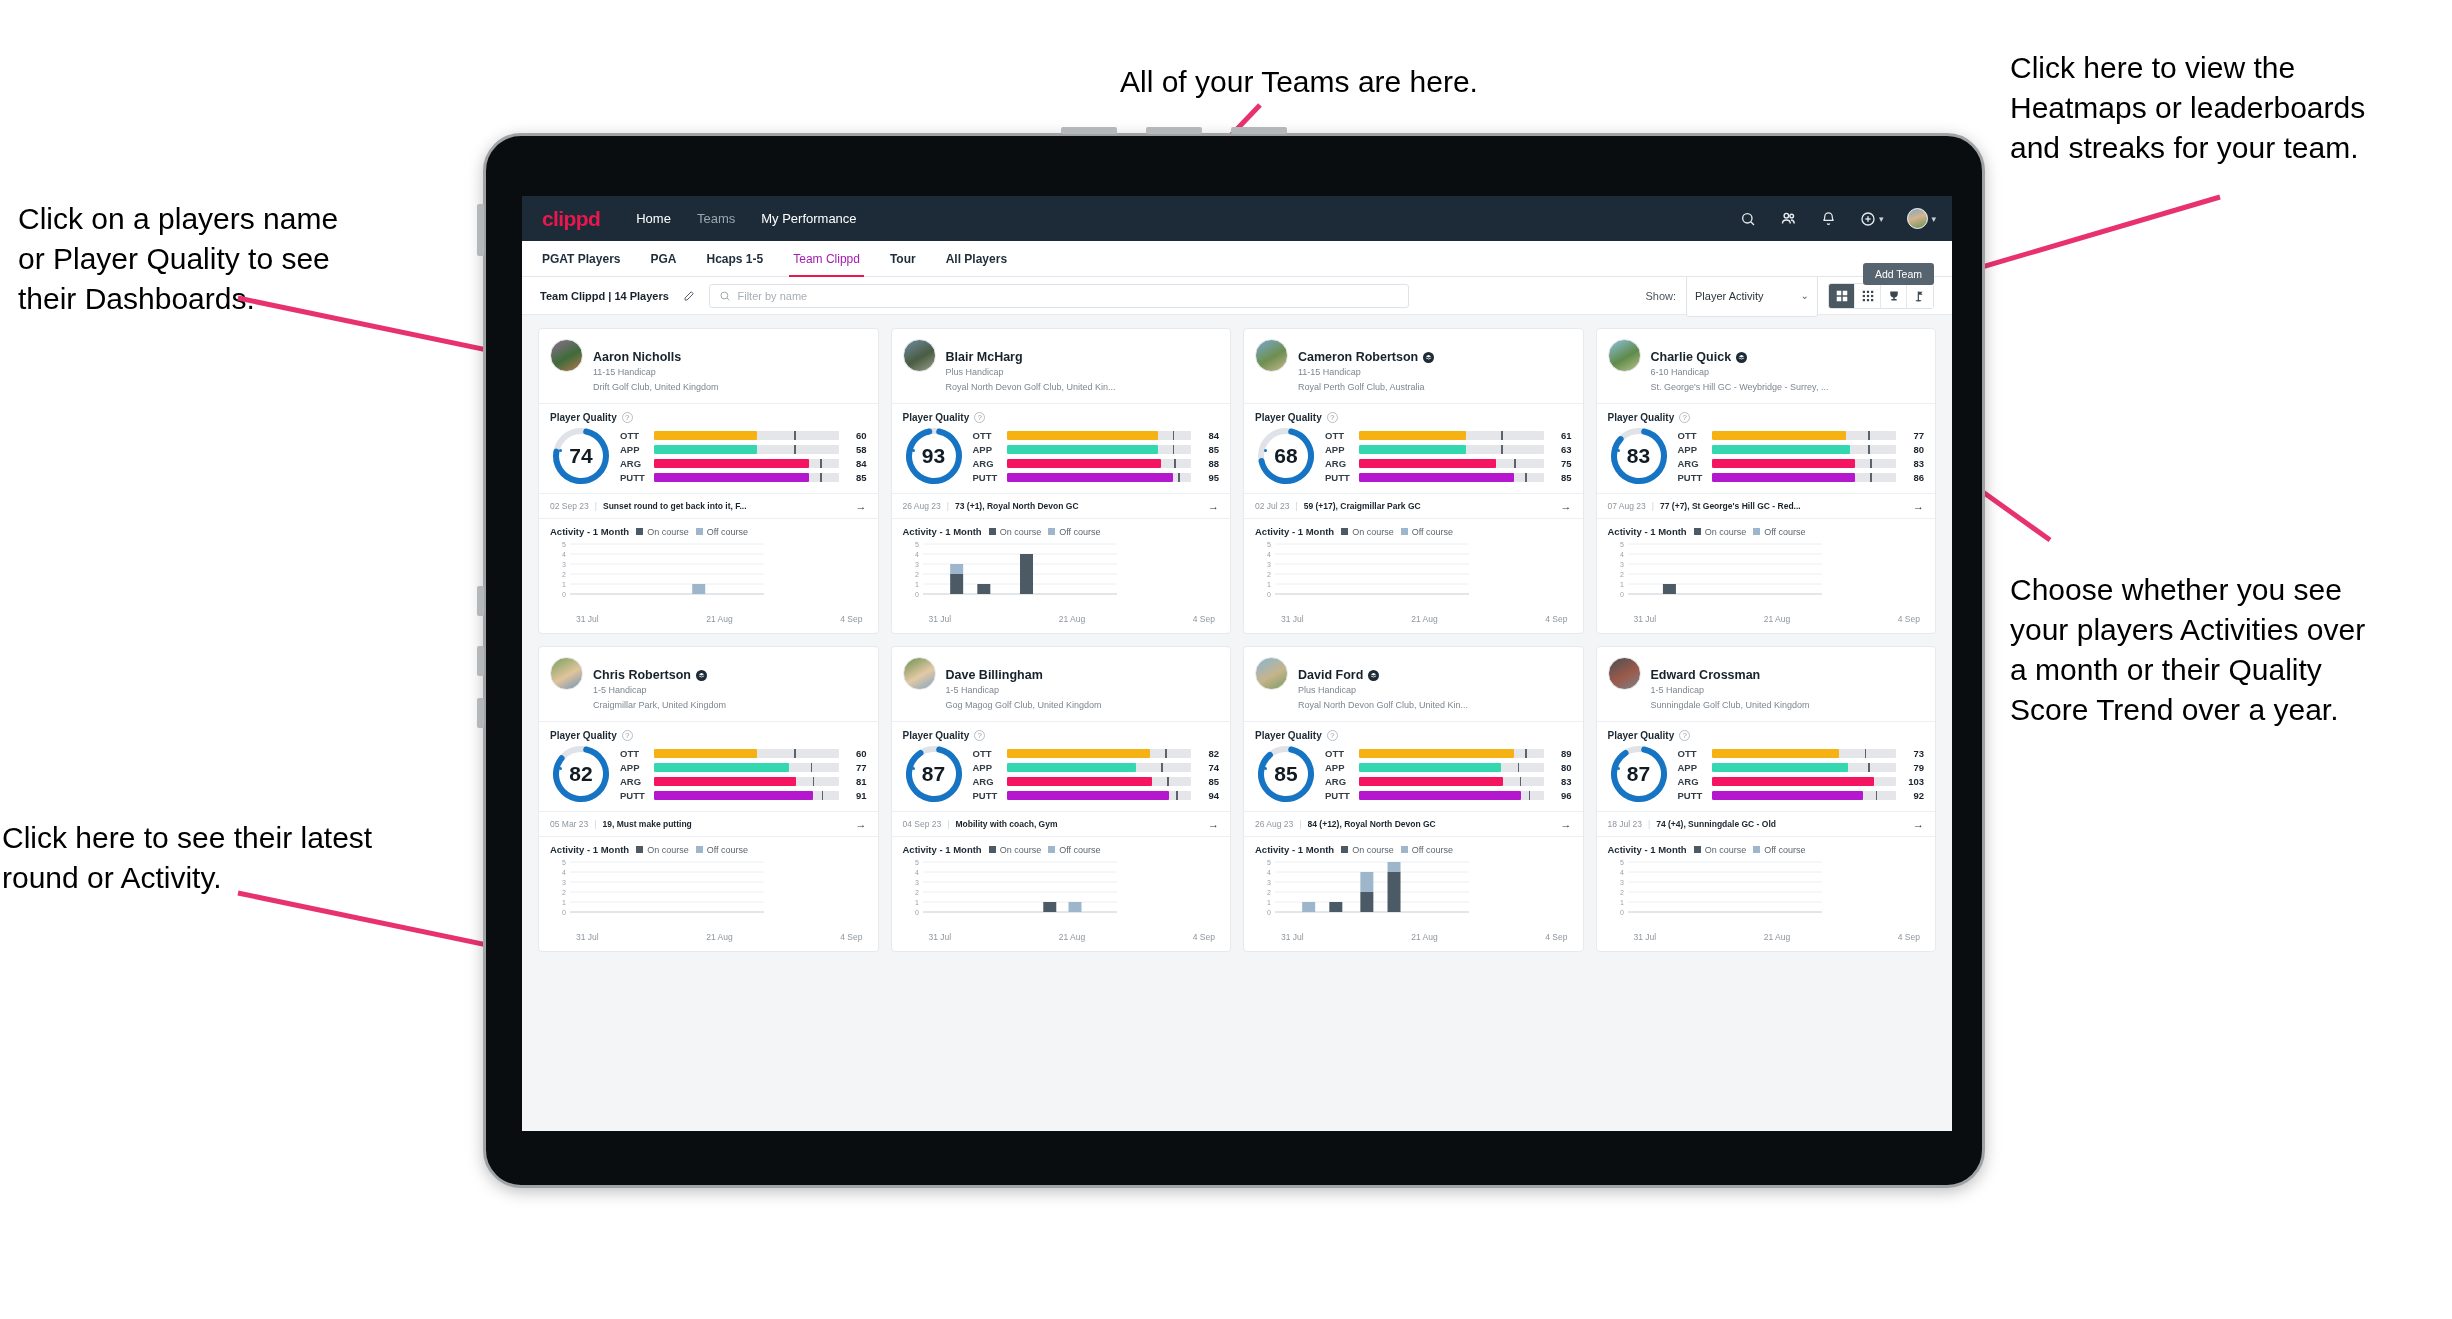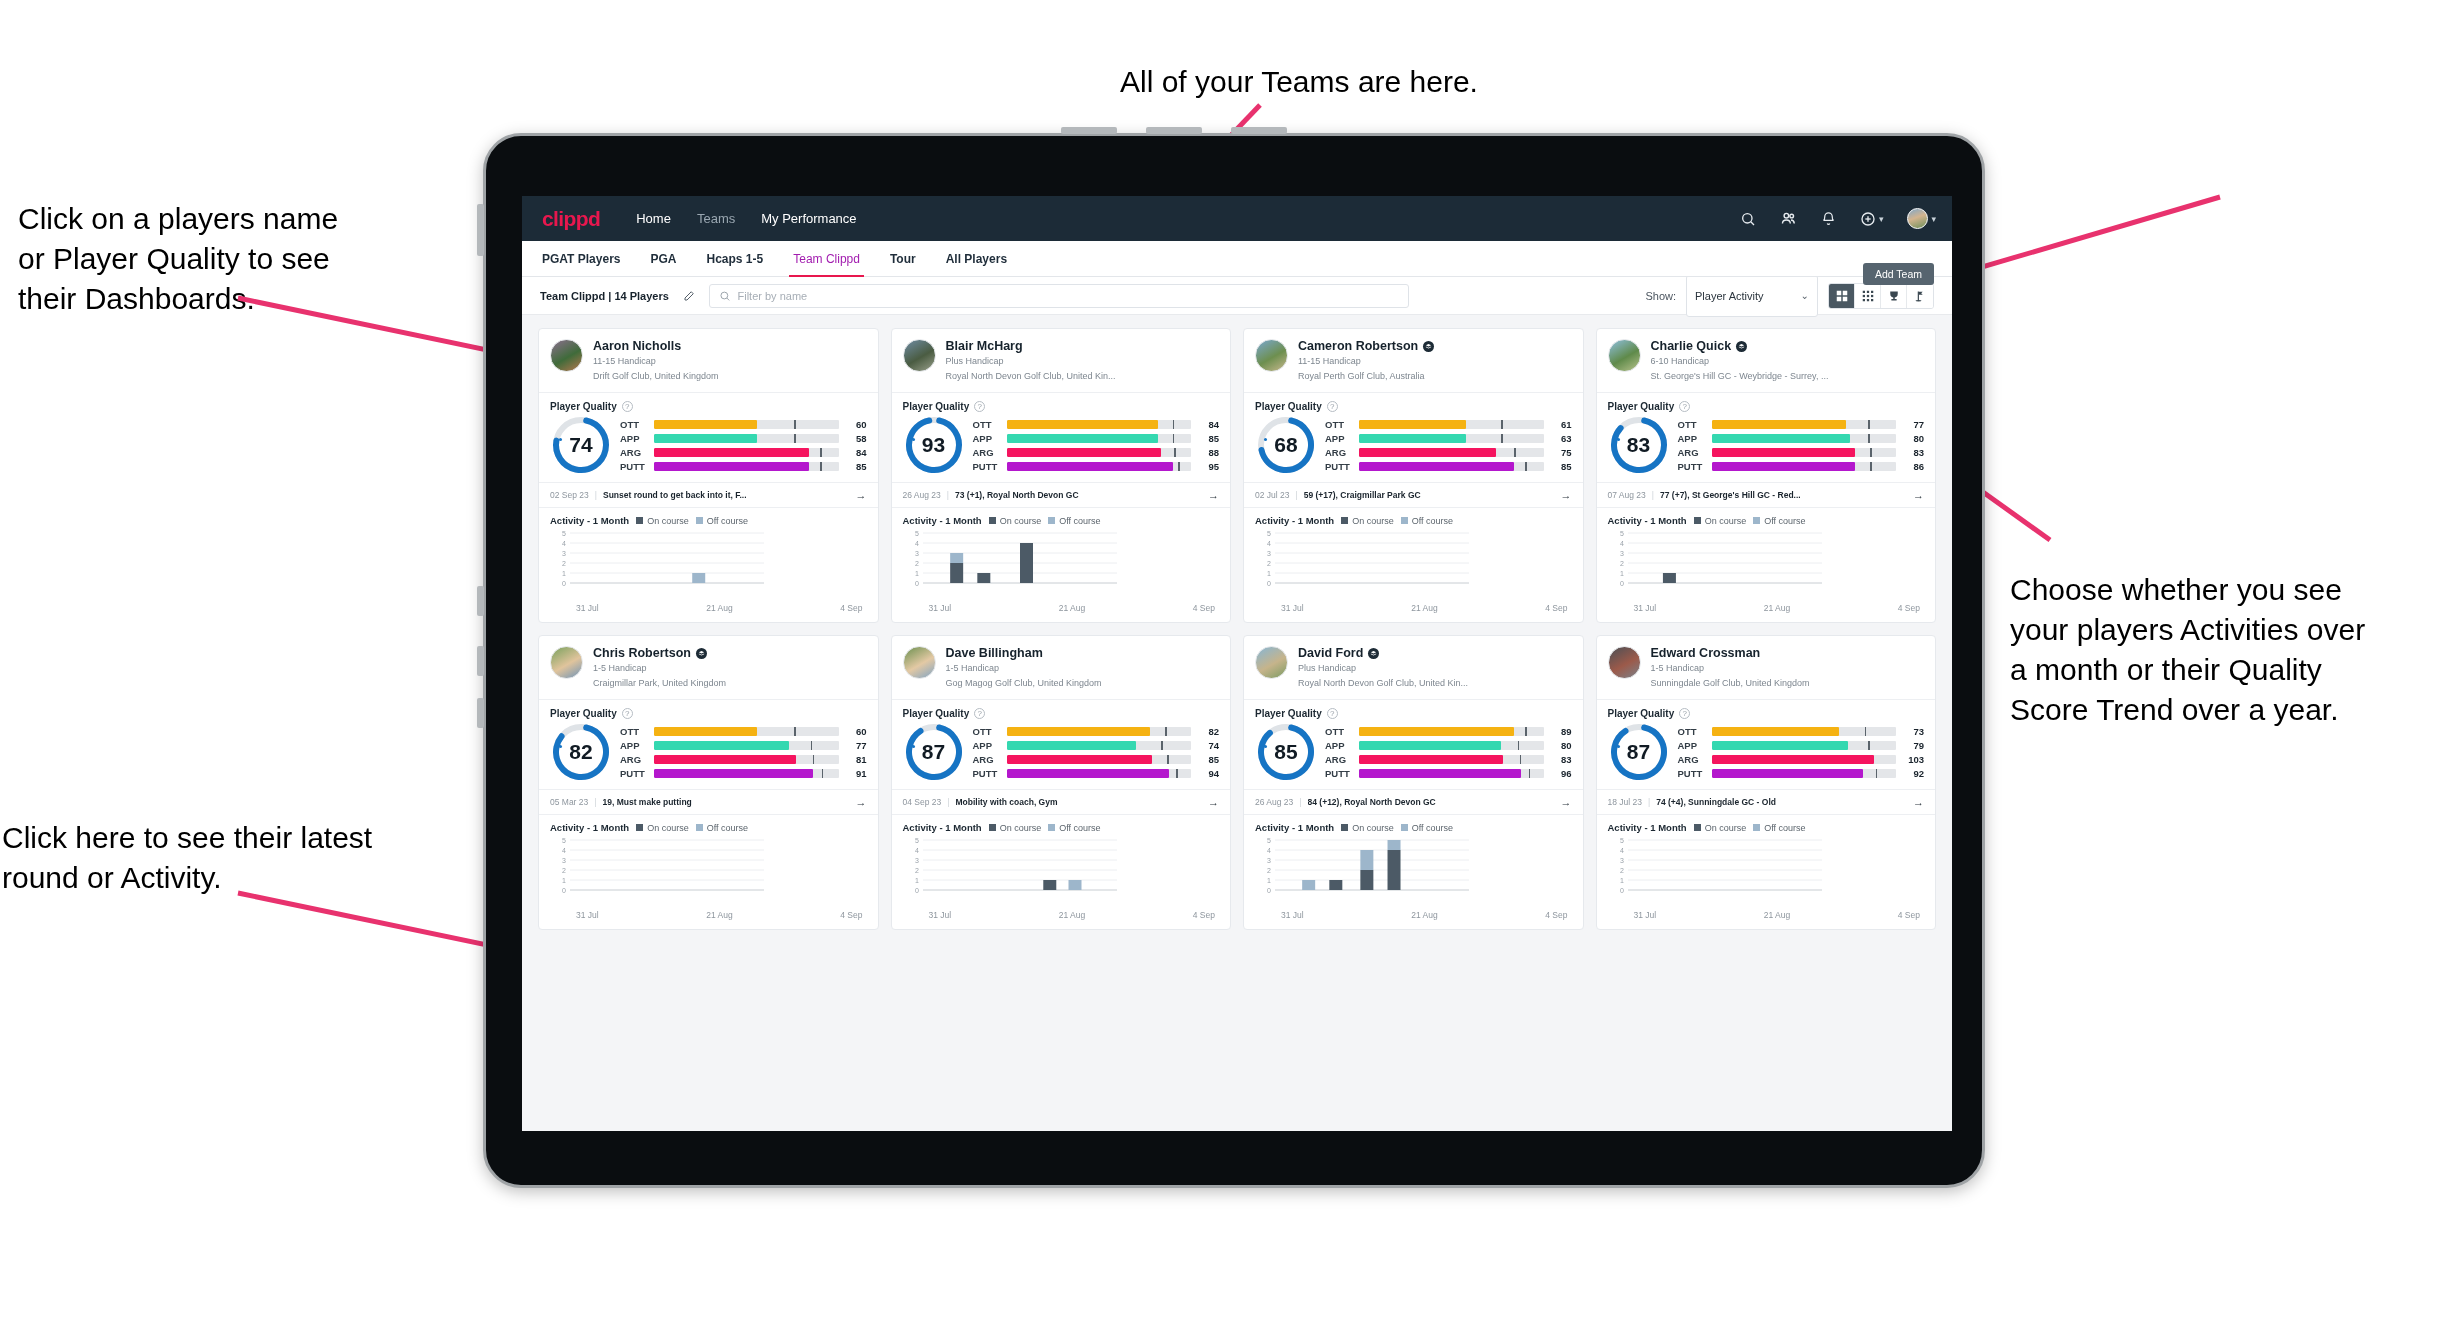--- a/index.html
+++ b/index.html
@@ -140,21 +140,21 @@
   }
   .card {
     background: #ffffff; border: 1px solid #e6e9ed; border-radius: 4px;
     overflow: hidden;
   }
   .card-head { display: flex; gap: 10px; padding: 10px 11px 9px; border-bottom: 1px solid #edeff2; }
   .p-avatar {
     width: 33px; height: 33px; border-radius: 50%; flex: 0 0 33px;
     border: 1.5px solid #e3e6e9; overflow: hidden;
   }
-  .p-name-row { display: flex; align-items: center; gap: 5px; }
+  .p-name-row { display: flex; align-items: center; gap: 5px; margin-top: 11px; }
   .p-name { font-size: 12.5px; font-weight: 700; color: #16222c; }
   .verified {
     width: 11px; height: 11px; border-radius: 50%; background: #1d2b36;
     display: flex; align-items: center; justify-content: center; flex: 0 0 11px;
   }
   .p-sub { font-size: 9px; color: #7d868f; margin-top: 2px; line-height: 1.45;
            white-space: nowrap; overflow: hidden; text-overflow: ellipsis; max-width: 218px; }
 
   .pq-section { padding: 8px 11px 6px; }
   .pq-title-row { display: flex; align-items: center; gap: 5px; margin-bottom: 2px; }
@@ -197,20 +197,23 @@
   .chart svg { display: block; }
   .x-labels { display: flex; justify-content: space-between; padding: 2px 4px 0 26px; }
   .x-lab { font-size: 8.5px; color: #8e969e; }
 </style>
 </head>
 <body>
 
 <div class="page">
 
   <div class="anno anno-top-center">All of your Teams are here.</div>
+  <div class="anno anno-top-right">Click here to view the
+Heatmaps or leaderboards
+and streaks for your team.</div>
   <div class="anno anno-left-top">Click on a players name
 or Player Quality to see
 their Dashboards.</div>
   <div class="anno anno-right-mid">Choose whether you see
 your players Activities over
 a month or their Quality
 Score Trend over a year.</div>
   <div class="anno anno-left-bot">Click here to see their latest
 round or Activity.</div>
 

